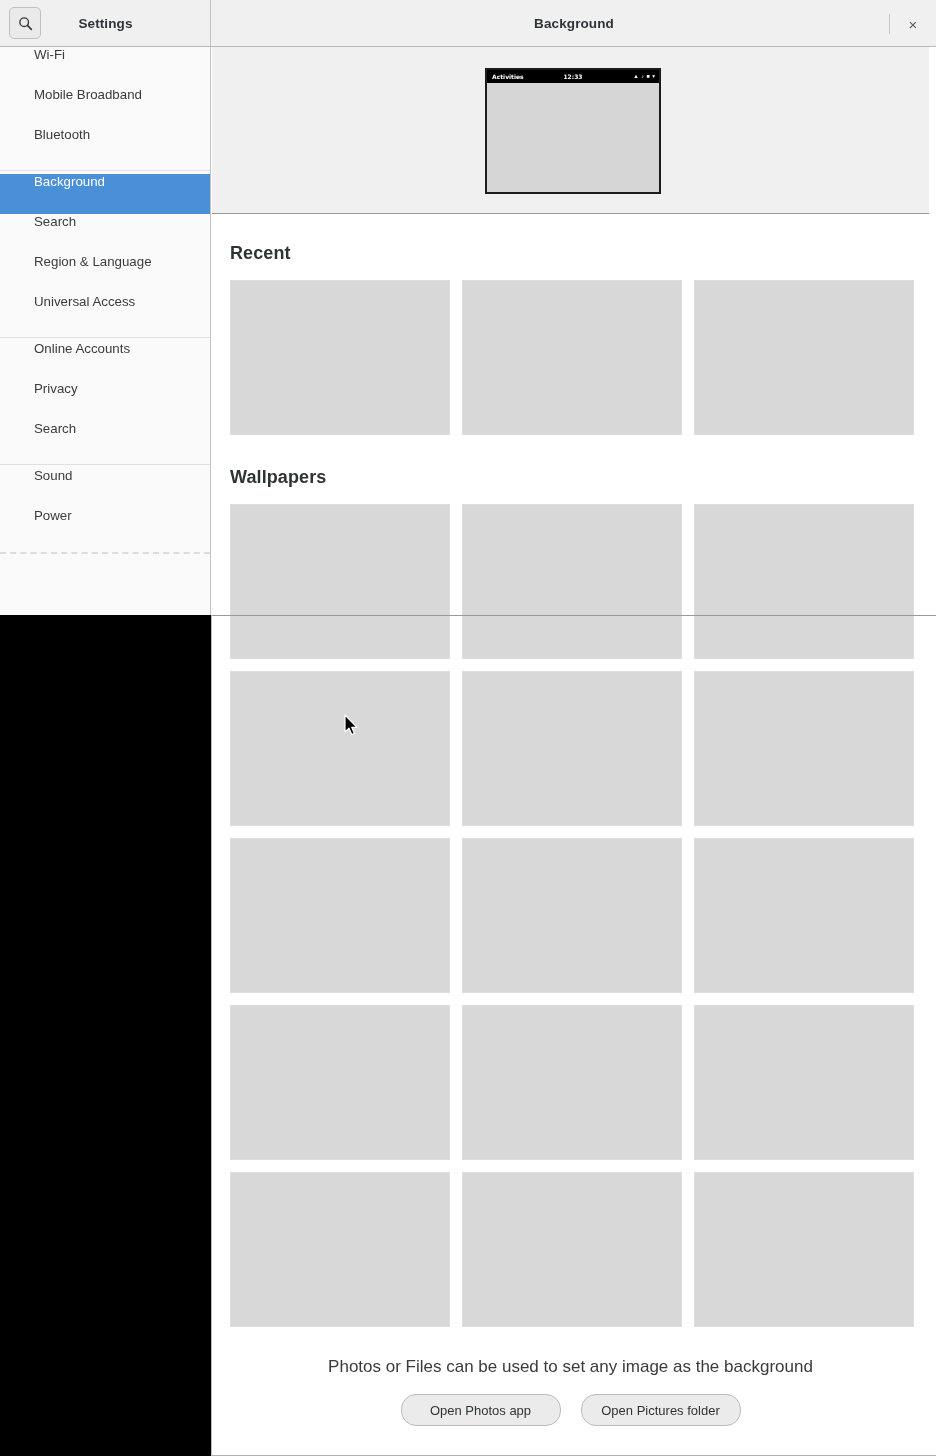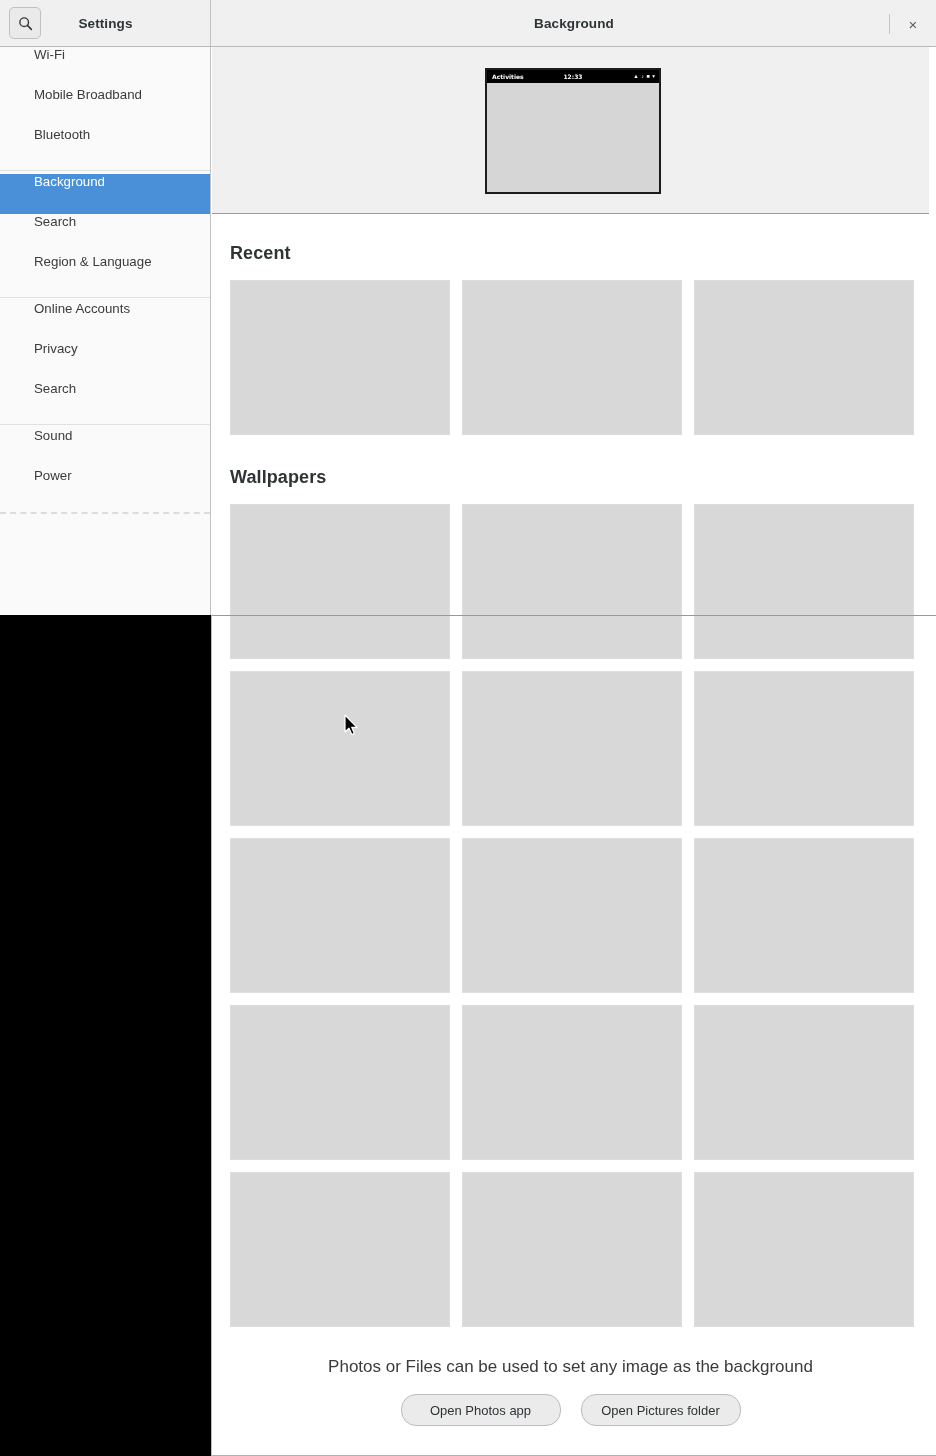--- a/index.html
+++ b/index.html
@@ -318,20 +318,23 @@
           <div class="nav-sep"></div>
           <div class="nav-item selected">
             <span>Background</span>
           </div>
           <div class="nav-item">
             <span>Search</span>
           </div>
           <div class="nav-item">
             <span>Region &amp; Language</span>
           </div>
+          <div class="nav-item">
+            <span>Universal Access</span>
+          </div>
           <div class="nav-sep"></div>
           <div class="nav-item">
             <span>Online Accounts</span>
           </div>
           <div class="nav-item">
             <span>Privacy</span>
           </div>
           <div class="nav-item">
             <span>Search</span>
           </div>

